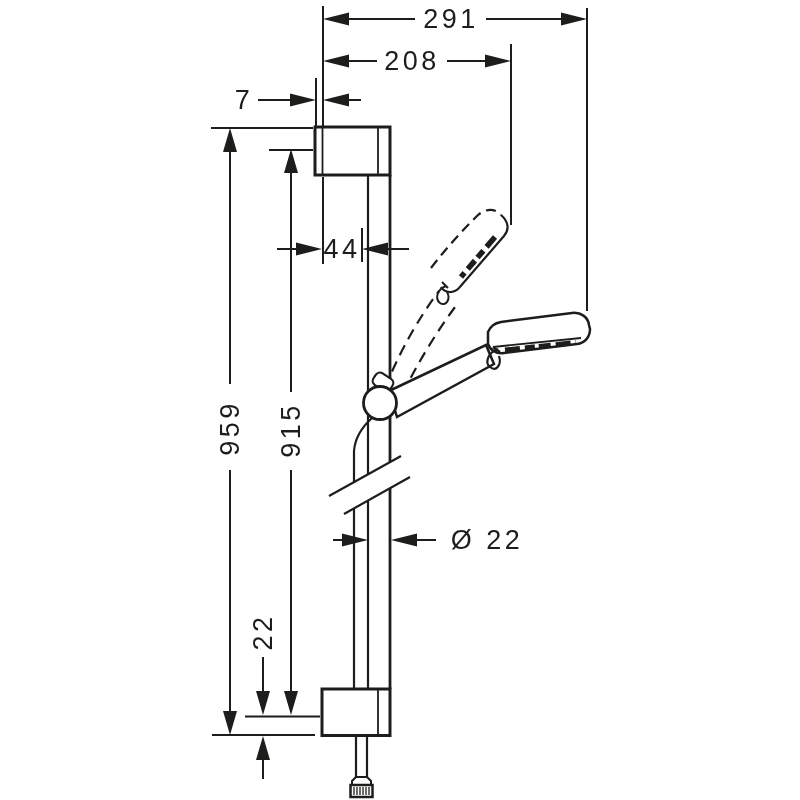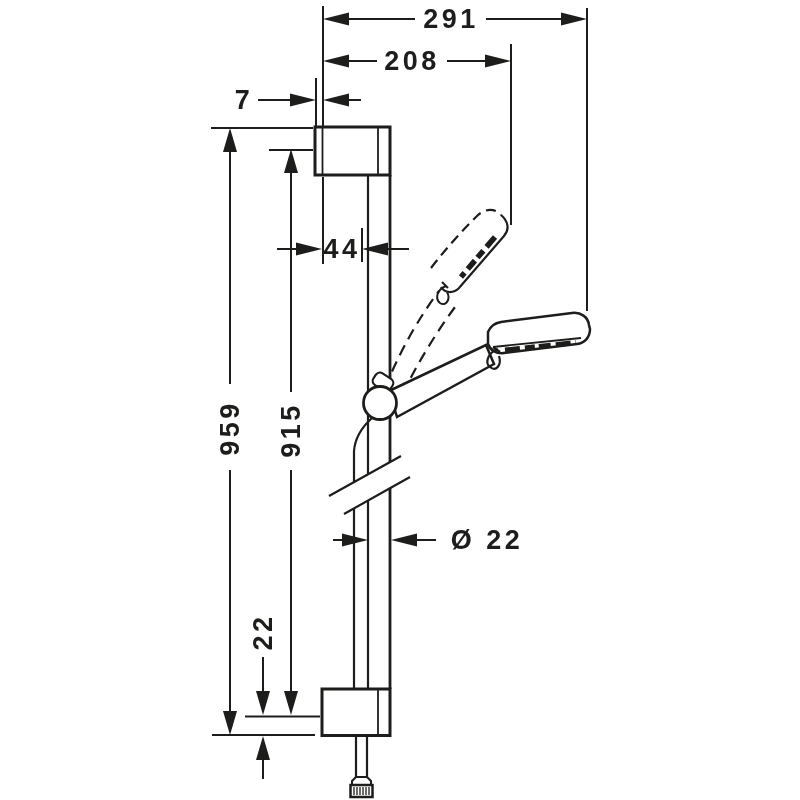--- a/index.html
+++ b/index.html
@@ -1,17 +1,17 @@
 <!DOCTYPE html>
 <html><head>
 <meta charset="utf-8">
 <style>
   html,body{margin:0;padding:0;}
   body{background:#ffffff;font-family:"Liberation Sans",sans-serif;}
-  .canvas{position:relative;width:800px;height:800px;background:#ffffff;overflow:hidden;font-weight:bold;}
+  .canvas{position:relative;width:800px;height:800px;background:#ffffff;overflow:hidden;}
   svg{display:block;}
   .dimline{stroke:#1d1d1b;stroke-width:2;fill:none;}
   .extline{stroke:#1d1d1b;stroke-width:2;fill:none;}
   .arrow{fill:#1d1d1b;stroke:none;}
   .obj{stroke:#1d1d1b;stroke-width:2.8;fill:#ffffff;}
   .objline{stroke:#1d1d1b;stroke-width:2.8;fill:none;}
   .objthin{stroke:#1d1d1b;stroke-width:1.8;fill:none;}
   .objmed{stroke:#1d1d1b;stroke-width:2.2;fill:none;}
   .dashed{stroke:#1d1d1b;stroke-width:2.2;fill:none;stroke-dasharray:11 7;}
   .spray{stroke:#1d1d1b;stroke-width:5.5;fill:none;}

